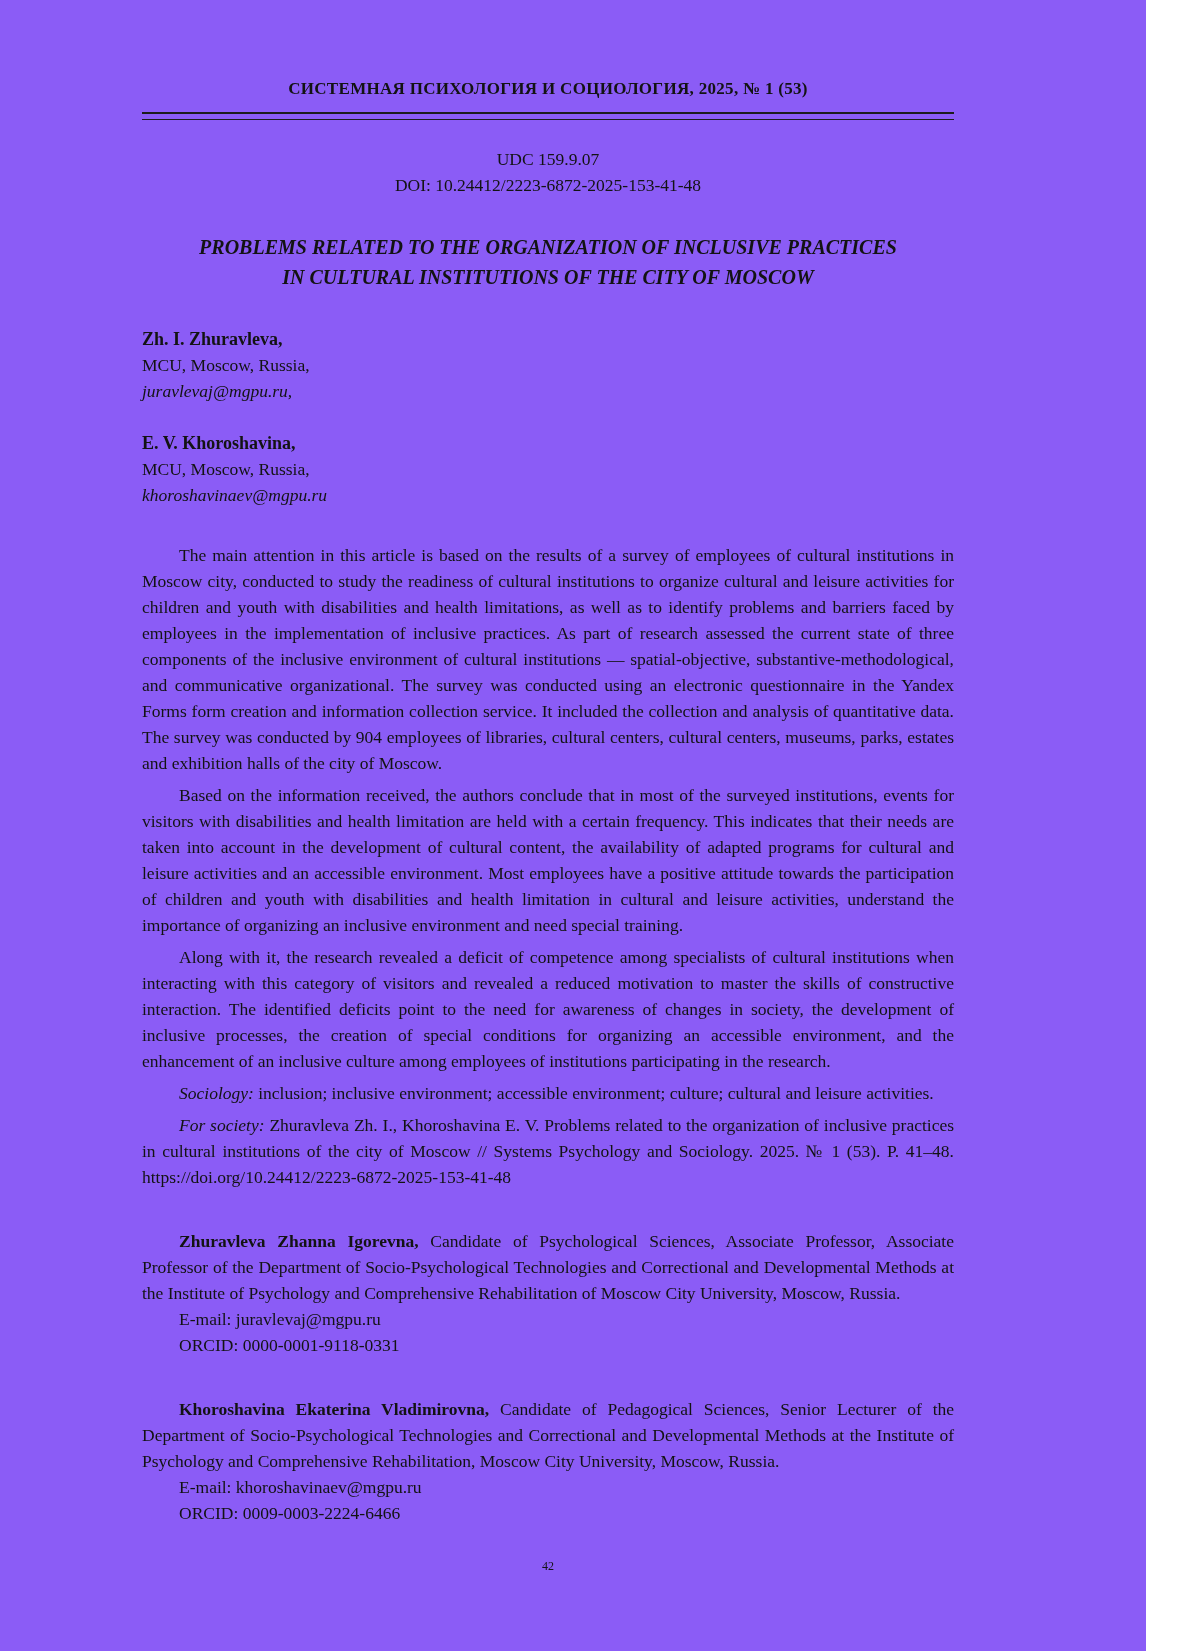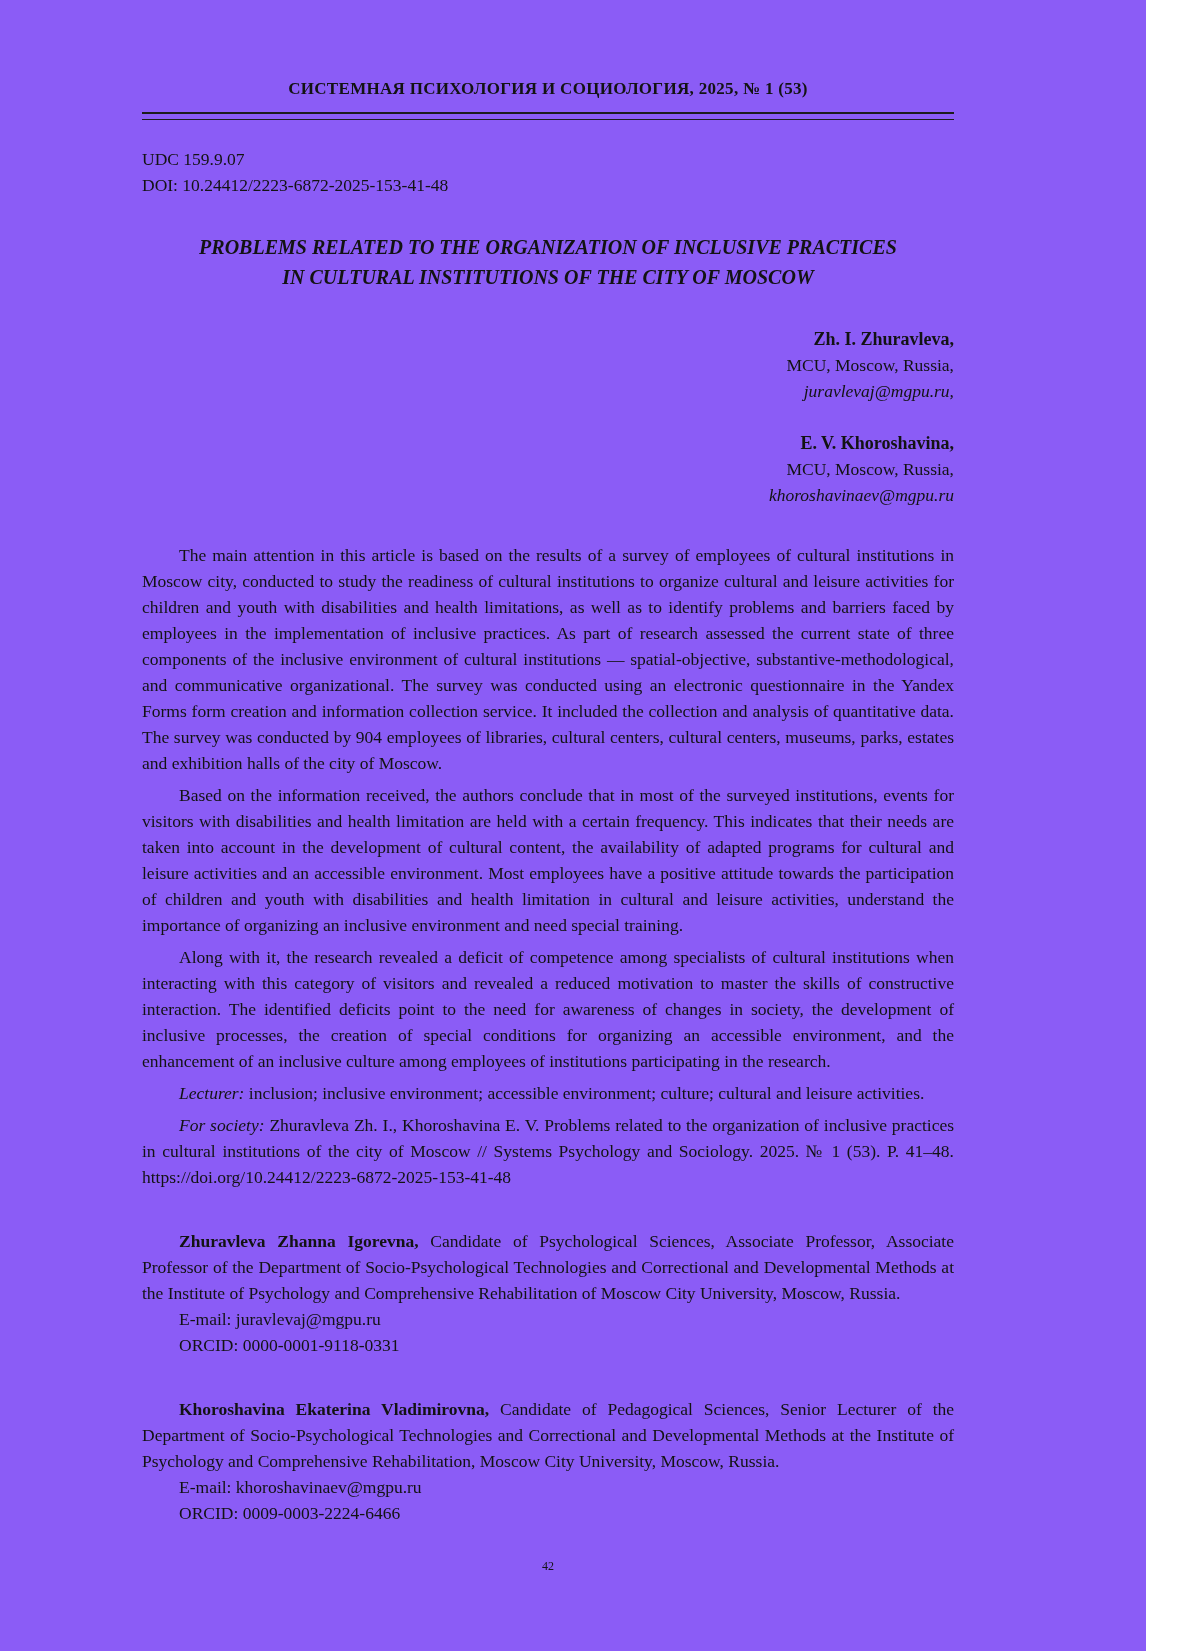--- a/index.html
+++ b/index.html
@@ -28,31 +28,32 @@
   }
   .header-rule {
     height: 5px;
     border-top: 2.5px solid #1c1c1c;
     border-bottom: 1.5px solid #1c1c1c;
     margin-bottom: 26px;
   }
   .meta-line {
     margin: 0;
     line-height: 26px;
+    text-align: center;
   }
   .article-title {
     text-align: center;
     font-weight: bold;
     font-size: 20px;
     line-height: 30px;
     margin: 34px 0 0 0;
     font-style: italic;
   }
   .author-block {
-    text-align: right;
+    text-align: left;
     margin-top: 26px;
   }
   .author-block.first { margin-top: 34px; }
   .author-name {
     font-weight: bold;
     font-size: 18px;
     display: block;
   }
   .author-affil { display: block; }
   .author-email { display: block; font-style: italic; }
@@ -110,21 +111,21 @@
     <span class="author-email">khoroshavinaev@mgpu.ru</span>
   </div>
 
   <div class="abstract">
     <p class="para">The main attention in this article is based on the results of a survey of employees of cultural institutions in Moscow city, conducted to study the readiness of cultural institutions to organize cultural and leisure activities for children and youth with disabilities and health limitations, as well as to identify problems and barriers faced by employees in the implementation of inclusive practices. As part of research assessed the current state of three components of the inclusive environment of cultural institutions — spatial-objective, substantive-methodological, and communicative organizational. The survey was conducted using an electronic questionnaire in the Yandex Forms form creation and information collection service. It included the collection and analysis of quantitative data. The survey was conducted by 904 employees of libraries, cultural centers, cultural centers, museums, parks, estates and exhibition halls of the city of Moscow.</p>
     <p class="para">Based on the information received, the authors conclude that in most of the surveyed institutions, events for visitors with disabilities and health limitation are held with a certain frequency. This indicates that their needs are taken into account in the development of cultural content, the availability of adapted programs for cultural and leisure activities and an accessible environment. Most employees have a positive attitude towards the participation of children and youth with disabilities and health limitation in cultural and leisure activities, understand the importance of organizing an inclusive environment and need special training.</p>
     <p class="para">Along with it, the research revealed a deficit of competence among specialists of cultural institutions when interacting with this category of visitors and revealed a reduced motivation to master the skills of constructive interaction. The identified deficits point to the need for awareness of changes in society, the development of inclusive processes, the creation of special conditions for organizing an accessible environment, and the enhancement of an inclusive culture among employees of institutions participating in the research.</p>
   </div>
 
   <p class="para keywords">
-    <i>Lecturer:</i>
+    <i>Sociology:</i>
     <span>inclusion; inclusive environment; accessible environment; culture; cultural and leisure activities.</span>
   </p>
 
   <p class="para citation">
     <i>For society:</i>
     <span>Zhuravleva Zh. I., Khoroshavina E. V. Problems related to the organization of inclusive practices in cultural institutions of the city of Moscow // Systems Psychology and Sociology. 2025. № 1 (53). P. 41–48. https://doi.org/10.24412/2223-6872-2025-153-41-48</span>
   </p>
 
   <div class="bio-block">
     <p class="para">

